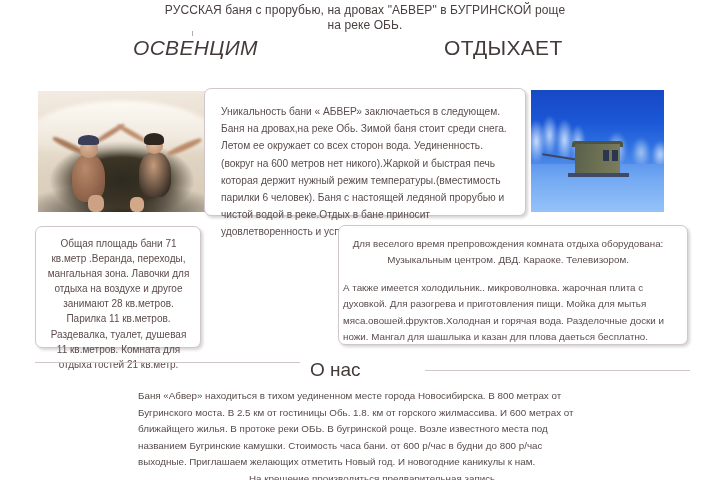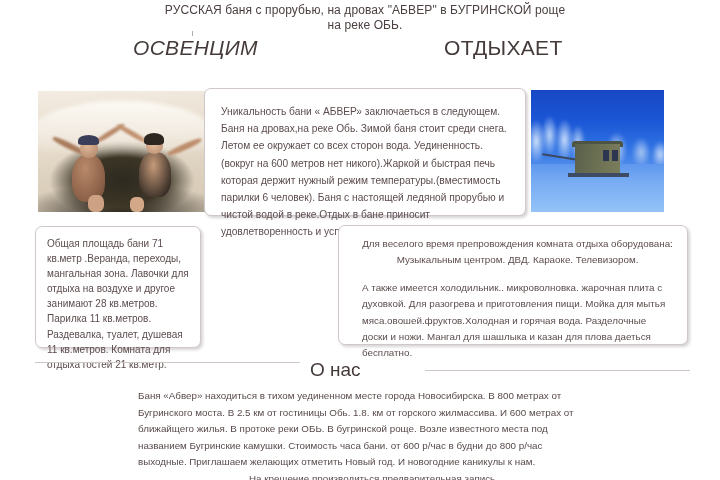--- a/index.html
+++ b/index.html
@@ -260,28 +260,29 @@
   }
 
   .card-area {
     left: 35px;
     top: 226px;
     width: 166px;
     height: 122px;
     padding: 9px 10px 0 11px;
     font-size: 10px;
     line-height: 15.1px;
+    text-align: center;
   }
 
   .card-rest {
     left: 338px;
     top: 225px;
     width: 350px;
     height: 120px;
-    padding: 10px 14px 0 23px;
+    padding: 10px 14px 0 4px;
     font-size: 9.8px;
     line-height: 16.4px;
   }
   .card-rest .centered { text-align: center; }
   .card-rest .spacer { height: 11px; }
 
   
   .rule {
     position: absolute;
     height: 1px;

